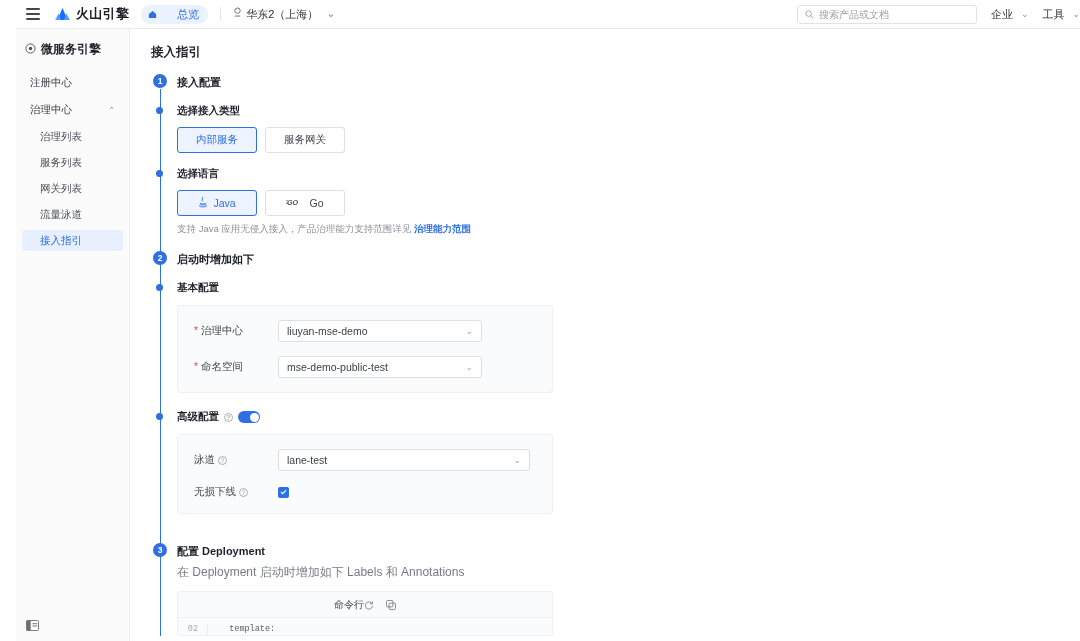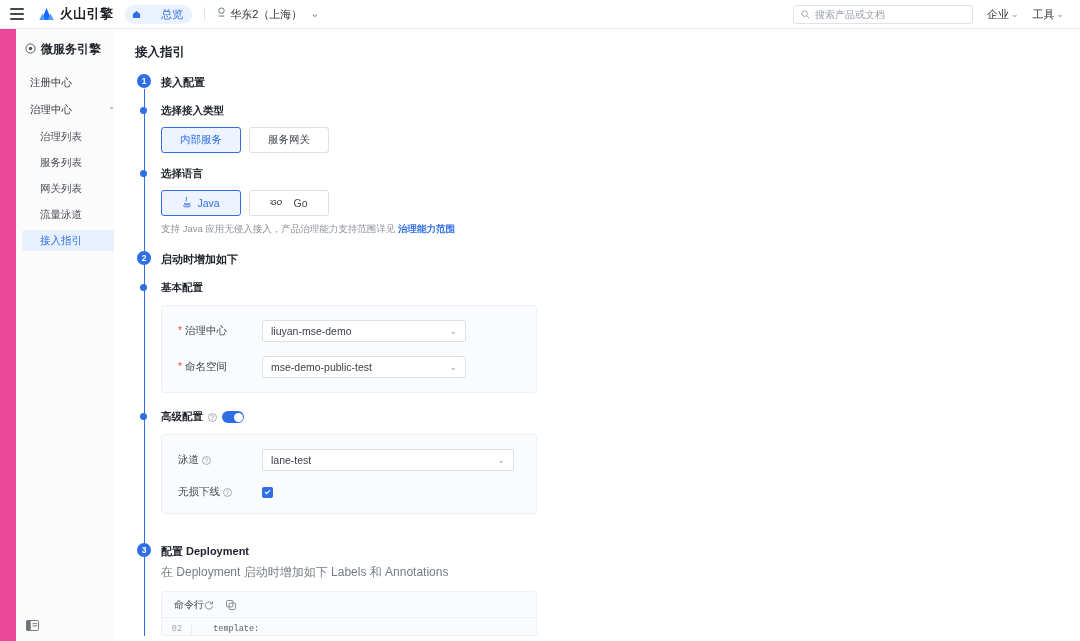--- a/index.html
+++ b/index.html
@@ -3,21 +3,21 @@
 <meta charset="utf-8">
 <style>
   * { box-sizing: border-box; margin: 0; padding: 0; }
   html, body {
     width: 1080px; height: 641px;
     font-family: "Liberation Sans", "DejaVu Sans", sans-serif;
     background: #ffffff;
     color: #1d2129;
     overflow: hidden;
   }
-  .app { position: relative; width: 948px; height: 641px; background:#ec4899; }
+  .app { position: relative; width: 948px; height: 641px; background:#a21caf;margin-left:16px; }
 
   
   .topbar {
     position:absolute; top:0; left:0; width:1080px; height:29px;
     background:#ffffff; border-bottom:1px solid #e8eaed;
     display:flex; align-items:center; padding:0 10px;
   }
   .hamburger { width:14px; height:12px; display:flex; flex-direction:column; justify-content:space-between; cursor:pointer; margin-right:14px; }
   .hamburger i { display:block; height:1.6px; background:#42464e; border-radius:1px; }
   .brand { display:flex; align-items:center; gap:5px; margin-right:12px; cursor:pointer;}
@@ -36,26 +36,26 @@
   .topbar-right { margin-left:auto; display:flex; align-items:center; gap:14px; padding-right:6px;}
   .search {
     width:180px; height:19px; border:1px solid #dfe2e6; border-radius:3px;
     display:flex; align-items:center; gap:5px; padding:0 7px; background:#fff;
   }
   .search input {
     border:0; outline:0; font-size:10px; color:#5c6370; width:100%;
     font-family:Liberation Serif, serif; background:transparent;
   }
   .search input::placeholder { color:#9aa0a8; }
-  .menu-link { font-size:11px; color:#2b2f36; display:flex; align-items:center; gap:2px; cursor:pointer;}
+  .menu-link { font-size:11px; color:#2b2f36; display:flex; align-items:center; gap:8px; cursor:pointer;}
   .menu-link .chev { color:#8a9099; font-size:9px; }
 
   
   .sidebar {
-    position:absolute; top:29px; left:16px; width:114px; height:612px;
+    position:absolute; top:29px; left:0; width:114px; height:612px;
     background:#fbfbfc; border-right:1px solid #eceef1;
   }
   .side-title {
     display:flex; align-items:center; gap:5px;
     padding:12px 10px 14px 9px; font-size:12px; font-weight:700; color:#1d2129;
   }
   .nav { padding:0 6px; }
   .nav-item {
     height:22px; display:flex; align-items:center; justify-content:space-between;
     font-size:10.5px; color:#35393f; padding:0 8px; border-radius:3px; margin-bottom:5px;
@@ -137,21 +137,21 @@
     content:""; position:absolute; right:1.5px; top:1.5px; width:9px; height:9px;
     border-radius:50%; background:#fff;
   }
 
   
   .code-panel {
     margin-top:10px; margin-left:26px; width:376px;
     border:1px solid #eef0f3; border-radius:3px; background:#fafbfc; overflow:hidden;
   }
   .code-head {
-    height:26px; display:flex; align-items:center; justify-content:flex-start;
+    height:26px; display:flex; align-items:center; justify-content:center;
     padding:0 12px; font-size:10px; color:#41454c; border-bottom:1px solid #eef0f3;
     background:#fafbfc;
   }
   .code-actions { display:flex; gap:12px; align-items:center; }
   .code-actions span { cursor:pointer; color:#7b818a; display:flex; }
   .code-body { padding:6px 0 0 0; background:#fafbfc; }
   .code-line { display:flex; font-family:"Liberation Mono","DejaVu Sans Mono",monospace; font-size:8.5px; line-height:10.6px; }
   .ln { width:30px; text-align:right; padding-right:9px; color:#a3a9b2; border-right:1px solid #edeff2; flex:0 0 30px;}
   .lc { padding-left:11px; color:#5b6068; white-space:pre; }
 </style>

